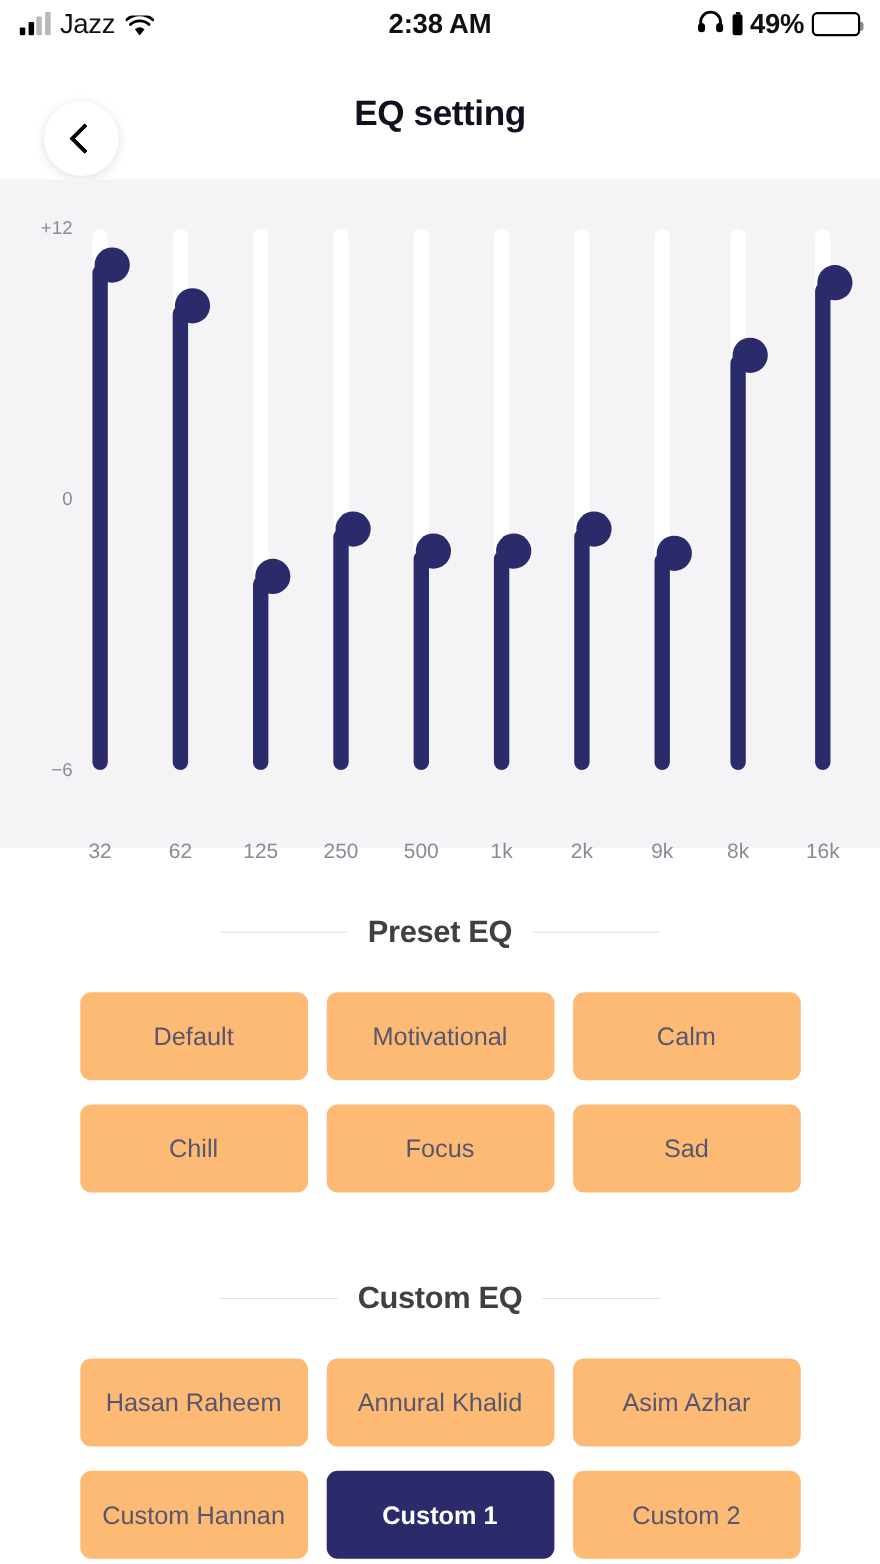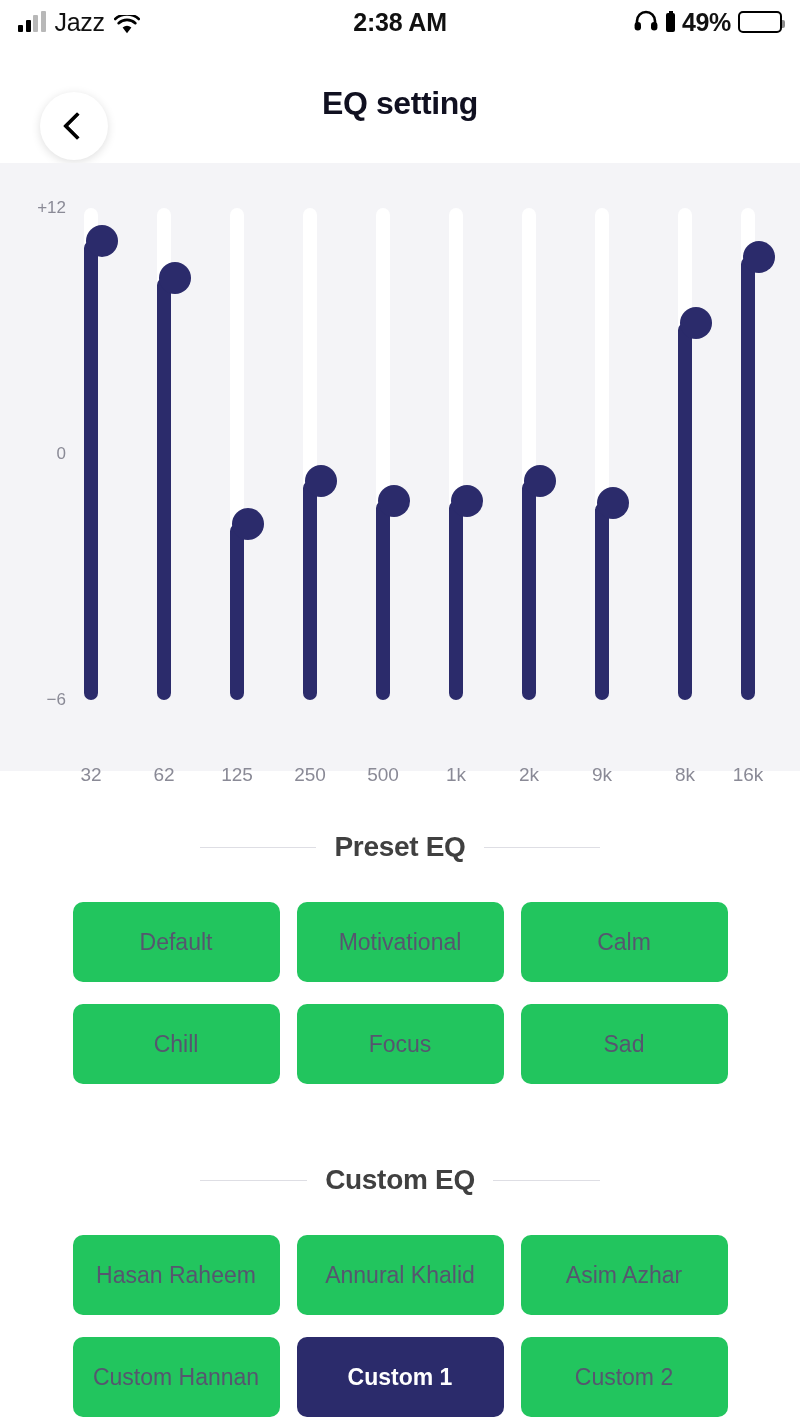--- a/index.html
+++ b/index.html
@@ -149,21 +149,21 @@
   .grid {
     display:grid;
     grid-template-columns:repeat(3, 207px);
     gap:22px 17px;
     justify-content:center;
     margin-top:39px;
   }
   .pill {
     height:80px;
     border-radius:10px;
-    background:#22c55e;
+    background:#fdba74;
     display:flex;
     align-items:center;
     justify-content:center;
     font-size:23px;
     color:#56566f;
     cursor:pointer;
     padding:0 6px;
     text-align:center;
   }
   .pill.selected {
@@ -266,21 +266,21 @@
         <div class="track-fill" style="height: 219.35px;"></div>
         <div class="knob" style="top: 256.65px;"></div>
         <div class="freq">2k</div>
       </div>
       <div class="slider" style="left: 529px;">
         <div class="track"></div>
         <div class="track-fill" style="height: 196.8px;"></div>
         <div class="knob" style="top: 279.2px;"></div>
         <div class="freq">9k</div>
       </div>
-      <div class="slider" style="left: 612px;">
+      <div class="slider" style="left: 598px;">
         <div class="track"></div>
         <div class="track-fill" style="height: 377.2px;"></div>
         <div class="knob" style="top: 98.8px;"></div>
         <div class="freq">8k</div>
       </div>
       <div class="slider" style="left: 675px;">
         <div class="track"></div>
         <div class="track-fill" style="height: 442.8px;"></div>
         <div class="knob" style="top: 33.2px;"></div>
         <div class="freq">16k</div>

